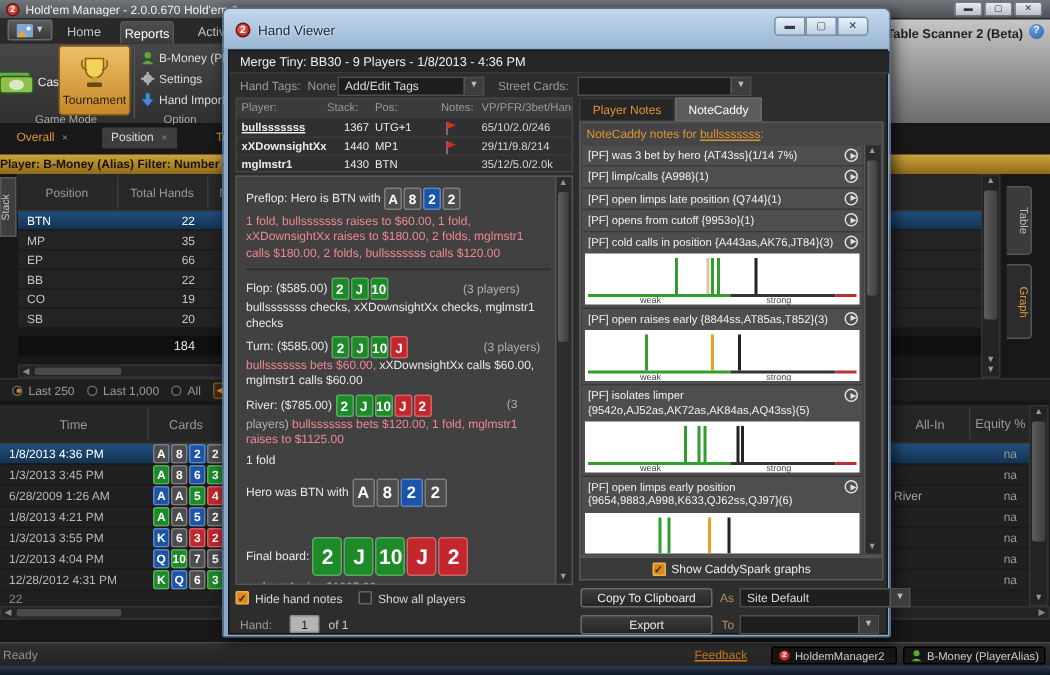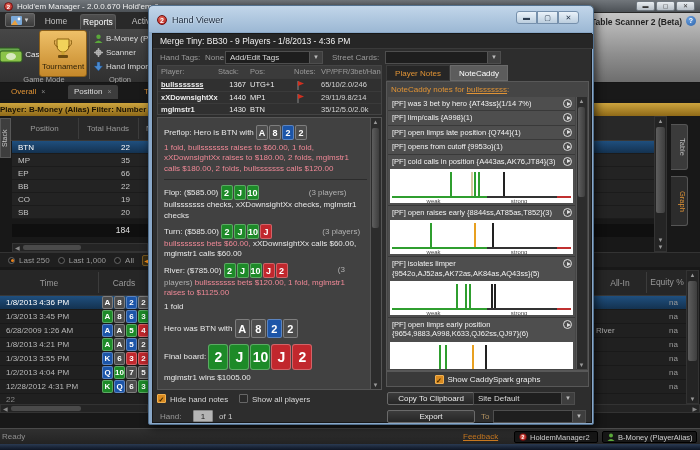--- a/index.html
+++ b/index.html
@@ -197,21 +197,21 @@
         </svg>
       <span class="nw">B-Money (Pl</span>
     </div>
     <div class="opt-item" style="top:17px;">
       <svg class="ico" width="9" height="9">
           <circle cx="4.5" cy="4.5" r="3" fill="#b0b0b0"></circle>
           <circle cx="4.5" cy="4.5" r="1.2" fill="#444"></circle>
           <rect x="3.8" y="0" width="1.4" height="9" fill="#b0b0b0"></rect>
           <rect x="0" y="3.8" width="9" height="1.4" fill="#b0b0b0"></rect>
         </svg>
-      <span class="nw">Scanner</span>
+      <span class="nw">Settings</span>
     </div>
     <div class="opt-item" style="top:31px;">
       <svg class="ico" width="9" height="9">
           <path d="M3 0 h3 v4 h2.5 L4.5 9 L0 4 h3 z" fill="#4a8ad0" stroke="#1c4a80" stroke-width="0.5"></path>
         </svg>
       <span class="nw">Hand Import</span>
     </div>
     <div class="ribbon-lbl" style="left:92px;width:56px;">Option</div>
   </div>
 
@@ -456,21 +456,21 @@
           <span>River: ($785.00)</span>
           <span id="river-cards"><span class="card c-sm suit-c">2</span><span class="card c-sm suit-c">J</span><span class="card c-sm suit-c">10</span><span class="card c-sm suit-h">J</span><span class="card c-sm suit-h">2</span></span>
           <span class="dim">(3 players)</span>
           <span class="pink">bullsssssss bets $120.00, 1 fold, mglmstr1 raises to $1125.00</span>
         </div>
         <div class="para">1 fold</div>
         <div class="para" style="margin-top:7px;">
           <span>Hero was BTN with</span>
           <span id="hero-cards-2"><span class="card c-md suit-s">A</span><span class="card c-md suit-s">8</span><span class="card c-md suit-d">2</span><span class="card c-md suit-s">2</span></span>
         </div>
-        <div class="para" style="margin-top:6px;">
+        <div class="para" style="margin-top:20px;">
           <span>Final board:</span>
           <span id="final-cards"><span class="card c-lg suit-c">2</span><span class="card c-lg suit-c">J</span><span class="card c-lg suit-c">10</span><span class="card c-lg suit-h">J</span><span class="card c-lg suit-h">2</span></span>
         </div>
         <div class="para">mglmstr1 wins $1005.00</div>
       </div>
       <div id="hh-scroll">
         <span class="varrow" style="top:1px;width:9px;">▲</span>
         <div class="vthumb" style="top:10px;height:100px;width:7px;"></div>
         <span class="varrow" style="bottom:1px;width:9px;">▼</span>
       </div>
@@ -571,21 +571,21 @@
         </div>
       </div>
 
       <div class="frow" style="top:358px;">
         <span class="cb on" style="position:absolute;left:4px;top:2px;">✓</span>
         <span class="fcb-lbl" style="left:17px;top:1px;">Hide hand notes</span>
         <span class="cb" style="position:absolute;left:86px;top:2px;"></span>
         <span class="fcb-lbl" style="left:99px;top:1px;">Show all players</span>
         <div class="fbtn" style="left:234px;top:0;width:88px;">Copy To Clipboard</div>
         <span class="flbl" style="left:327px;top:0;color:#b09060;">As</span>
-        <div class="dd" style="left:320px;top:0;width:102px;">
+        <div class="dd" style="left:340px;top:0;width:114px;">
           <span>Site Default</span>
           <span class="arr">▼</span>
         </div>
       </div>
       <div class="frow" style="top:376px;">
         <span class="flbl" style="left:7px;top:0;">Hand:</span>
         <span id="hand-num">1</span>
         <span class="flbl" style="left:66px;top:0;color:#cccccc;">of 1</span>
         <div class="fbtn" style="left:234px;top:0;width:88px;">Export</div>
         <span class="flbl" style="left:328px;top:0;color:#b09060;">To</span>

